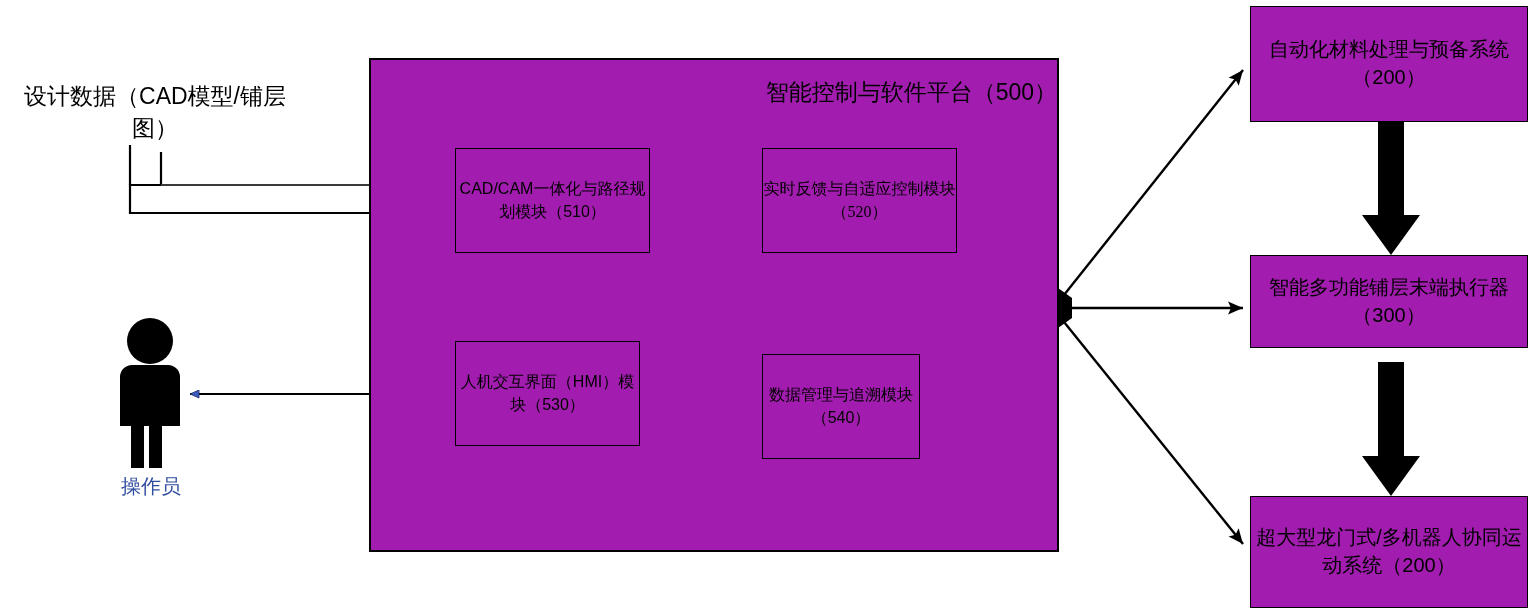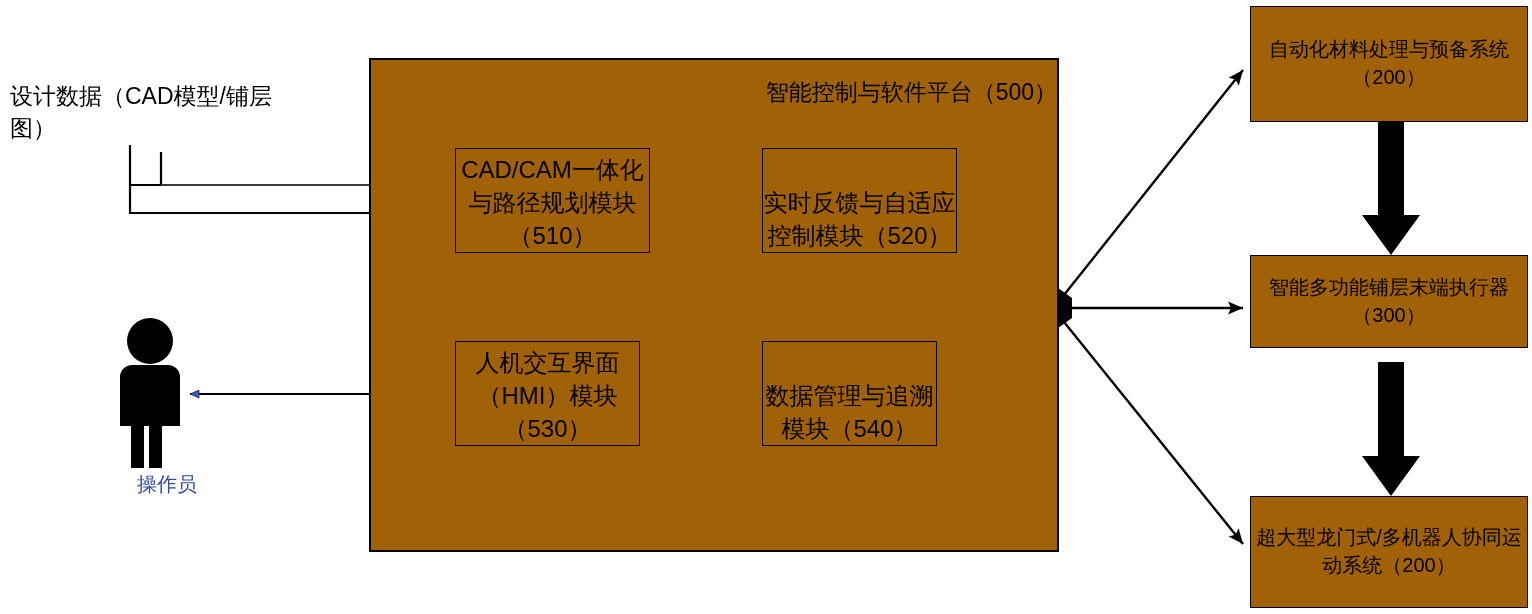--- a/index.html
+++ b/index.html
@@ -19,35 +19,34 @@
     position: absolute;
     left: 0;
     top: 0;
     width: 1532px;
     height: 614px;
     pointer-events: none;
   }
   .box {
     position: absolute;
     border: 1.5px solid #000000;
-    background: #a16207;
+    background: #a21caf;
     box-sizing: border-box;
     display: flex;
     align-items: center;
     justify-content: center;
     text-align: center;
     line-height: 1.38;
     color: #000000;
   }
   .platform {
     border: 2px solid #000000;
   }
   .module {
-    font-size: 24px;
-    align-items: flex-end;
+    font-size: 16px;
   }
   .sysbox {
     font-size: 20px;
   }
   .label {
     position: absolute;
     color: #000000;
     line-height: 1.4;
   }
   .label-design {
@@ -122,41 +121,41 @@
 
     <g fill="#000000">
       <path d="M1391,255 L1420,215 L1404,215 L1404,122 L1378,122 L1378,215 L1362,215 Z"></path>
     </g>
 
     <g fill="#000000">
       <path d="M1391,496 L1420,456 L1404,456 L1404,362 L1378,362 L1378,456 L1362,456 Z"></path>
     </g>
   </svg>
 
-  <div class="label label-design" style="left:10px; top:80px; width:290px;">设计数据（CAD模型/铺层图）</div>
+  <div class="label label-design" style="left:10px; top:80px; width:290px;text-align:center;">设计数据（CAD模型/铺层图）</div>
 
-  <div class="label label-operator" style="left:111px; top:472px; width:112px;font-family:Liberation Mono, monospace;">操作员</div>
+  <div class="label label-operator" style="left:95px; top:472px; width:112px;">操作员</div>
 
   <div class="box platform" style="left:369px; top:58px; width:690px; height:494px; display:block;">
     <div class="label label-title" style="position:absolute; left:0; top:16px;">智能控制与软件平台（500）</div>
   </div>
 
   <div class="box module" style="left:455px; top:148px; width:195px; height:105px;">
     <span>CAD/CAM一体化与路径规划模块（510）</span>
   </div>
 
-  <div class="box module" style="left:762px; top:148px; width:195px; height:105px;">
+  <div class="box module" style="left:762px; top:148px; width:195px; height:105px;font-family:Liberation Serif, serif;">
     <span>实时反馈与自适应控制模块（520）</span>
   </div>
 
   <div class="box module" style="left:455px; top:341px; width:185px; height:105px;">
     <span>人机交互界面（HMI）模块（530）</span>
   </div>
 
-  <div class="box module" style="left:762px; top:341px; width:175px; height:105px;">
+  <div class="box module" style="left:762px; top:354px; width:158px; height:105px;">
     <span>数据管理与追溯模块（540）</span>
   </div>
 
   <div class="box sysbox" style="left:1250px; top:6px; width:278px; height:116px;">
     <span>自动化材料处理与预备系统（200）</span>
   </div>
 
   <div class="box sysbox" style="left:1250px; top:255px; width:278px; height:93px;">
     <span>智能多功能铺层末端执行器（300）</span>
   </div>

